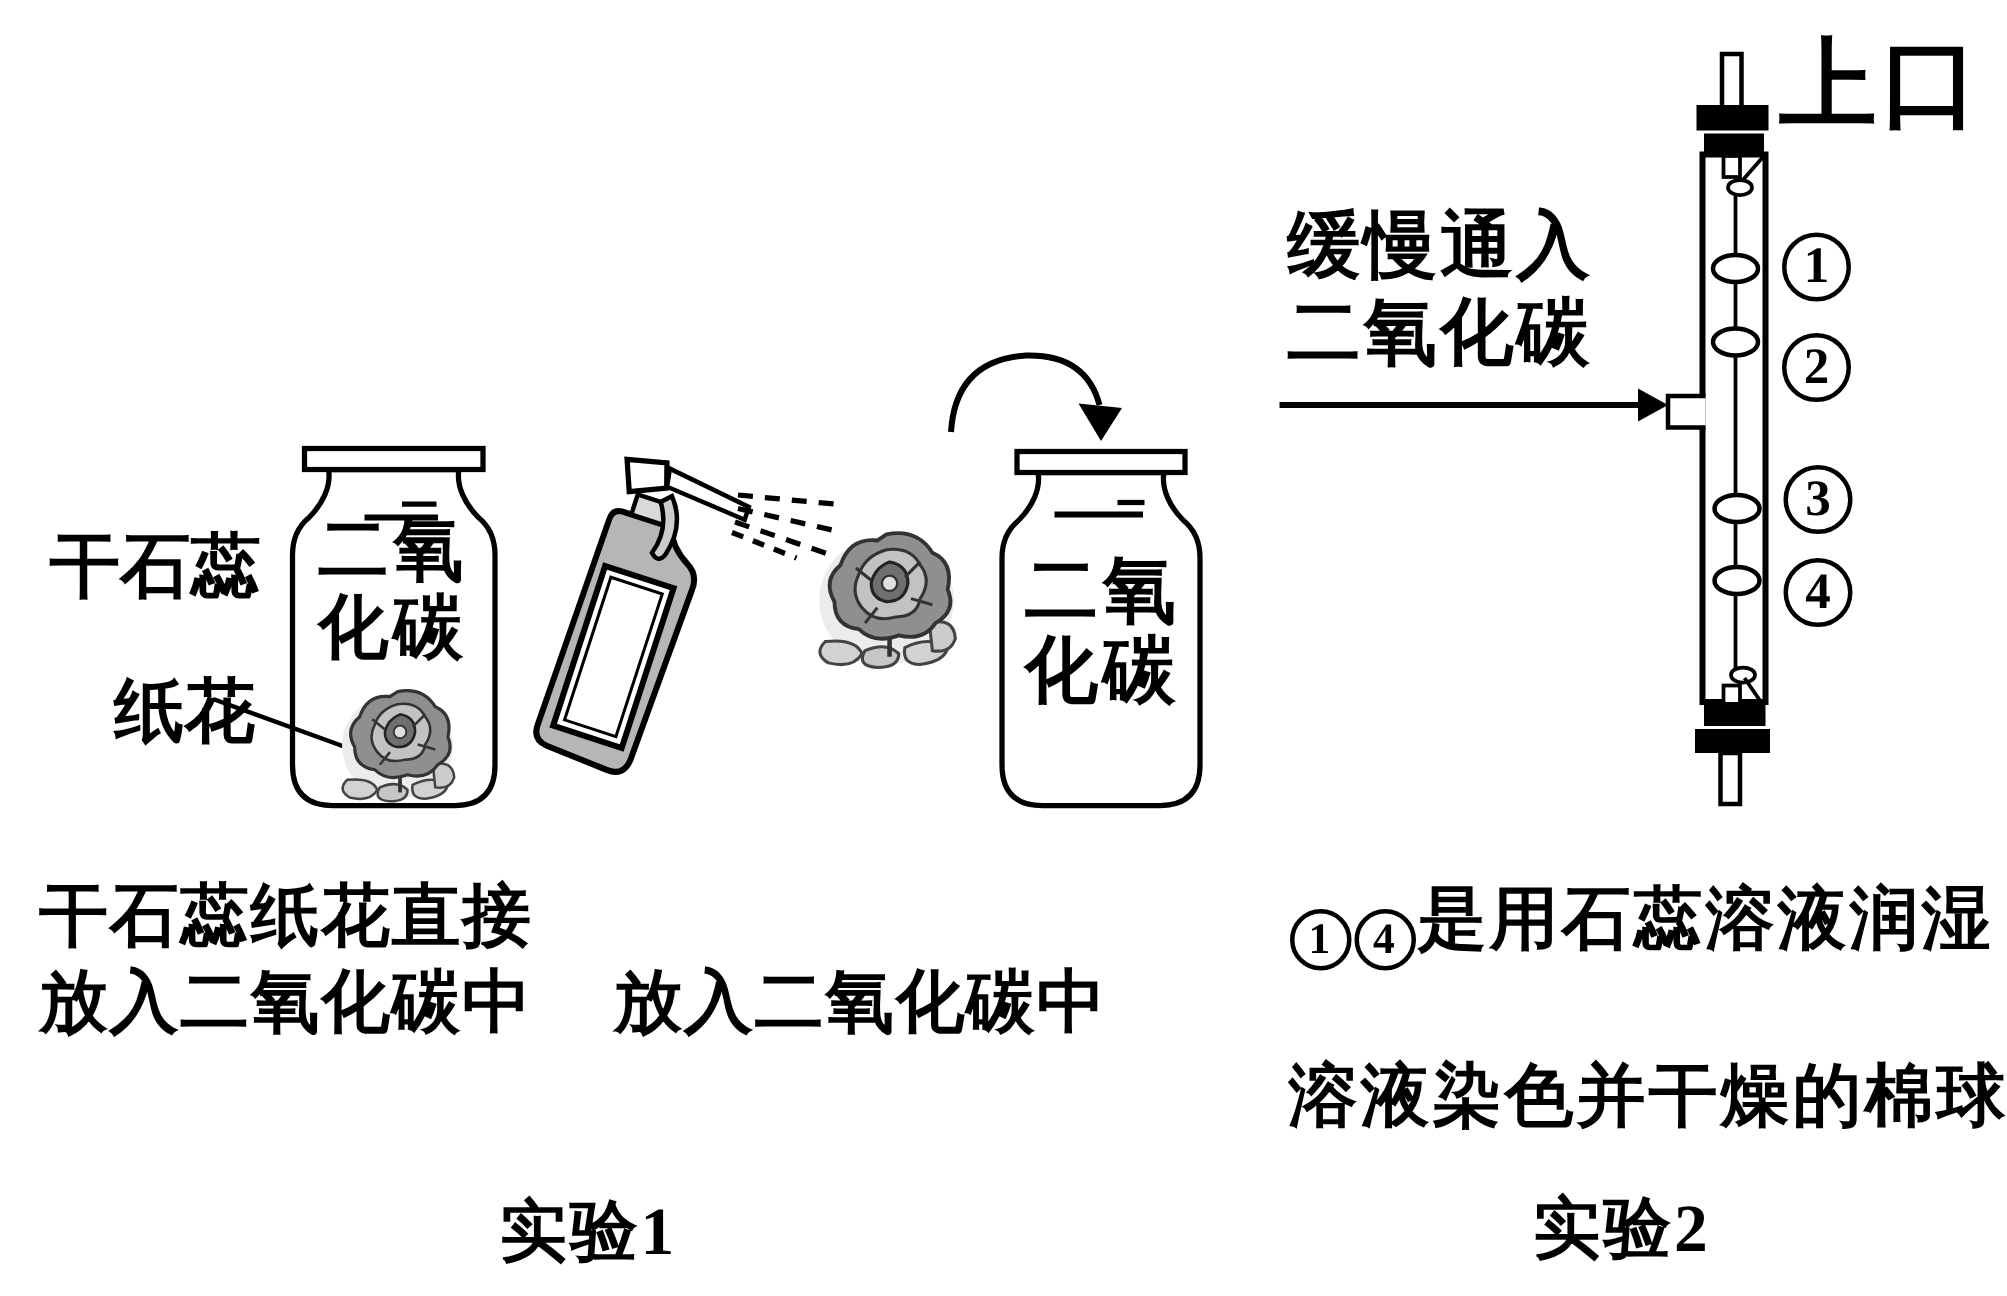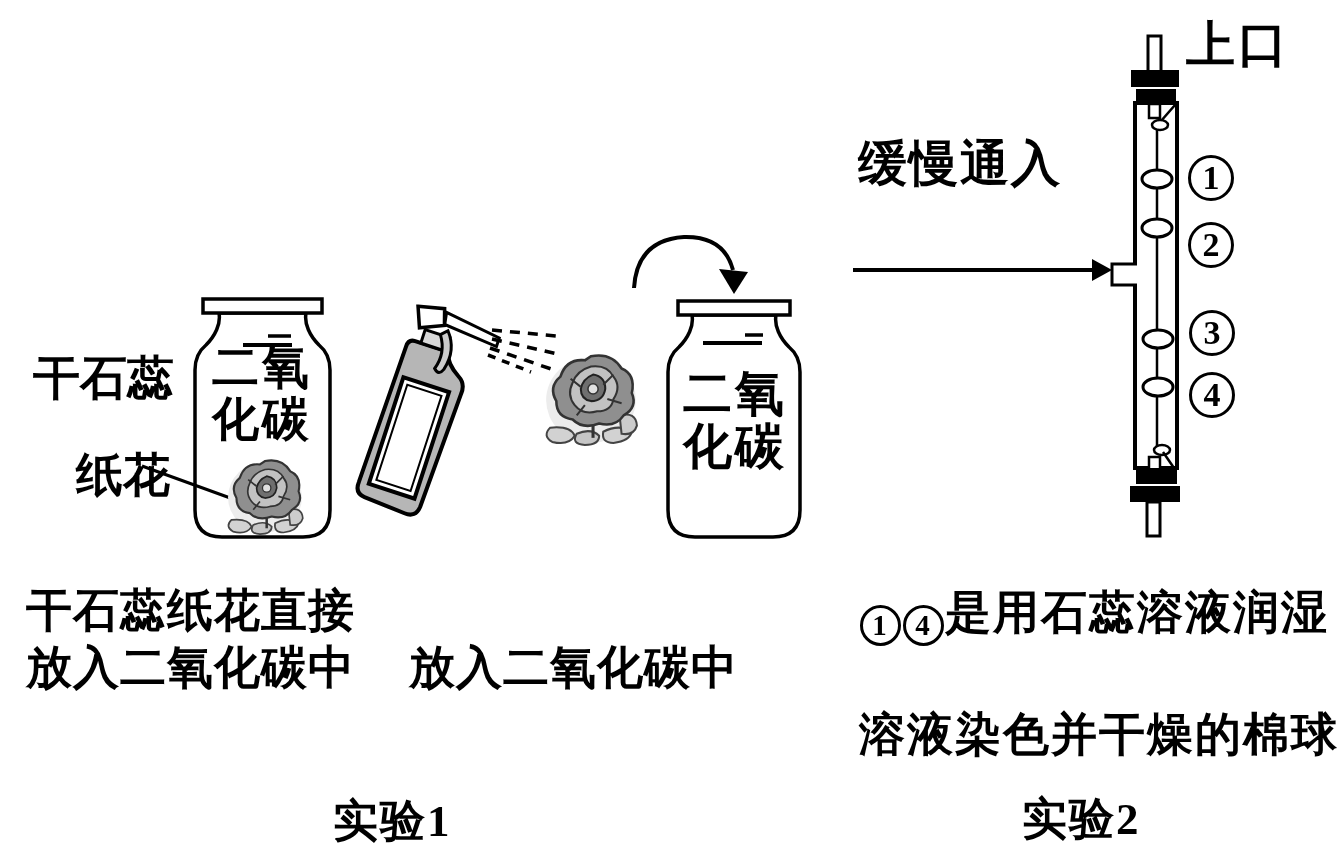--- a/index.html
+++ b/index.html
@@ -120,26 +120,27 @@
   <div class="txt gas" style="left:683px;top:421px;font-size:49px;">化碳</div>
 
   <div class="txt cap" style="left:6px;top:586px;">干石蕊纸花直接</div>
   <div class="txt cap" style="left:6px;top:643px;">放入二氧化碳中</div>
 
   <div class="txt cap" style="left:389px;top:643px;">放入二氧化碳中</div>
 
   <div class="txt title" style="left:333px;top:797px;">实验1</div>
 
   <div class="txt" style="left:858px;top:138px;font-size:49px;letter-spacing:2px;">缓慢通入</div>
+  <div class="txt" style="left:858px;top:196px;font-size:49px;letter-spacing:2px;">二氧化碳</div>
 
-  <div class="txt" style="left:1186px;top:22px;font-size:49px;letter-spacing:3px;font-family:Liberation Mono, monospace;">上口</div>
+  <div class="txt" style="left:1186px;top:22px;font-size:65px;letter-spacing:3px;">上口</div>
 
   <div class="circ-num" style="left:1188px;top:155px;">1</div>
   <div class="circ-num" style="left:1188px;top:222px;">2</div>
   <div class="circ-num" style="left:1189px;top:310px;">3</div>
   <div class="circ-num" style="left:1189px;top:372px;">4</div>
 
   <div class="txt note-line" style="left:821px;top:588px;"><span class="circ-inline">1</span><span class="circ-inline">4</span><span>是用石蕊溶液润湿</span></div>
-  <div class="txt note-line" style="left:821px;top:710px;"><span>溶液染色并干燥的棉球</span></div>
+  <div class="txt note-line" style="left:821px;top:710px;font-family:Liberation Mono, monospace;"><span>溶液染色并干燥的棉球</span></div>
 
   <div class="txt title" style="left:1022px;top:795px;">实验2</div>
 
 </div>
 
 </body></html>

